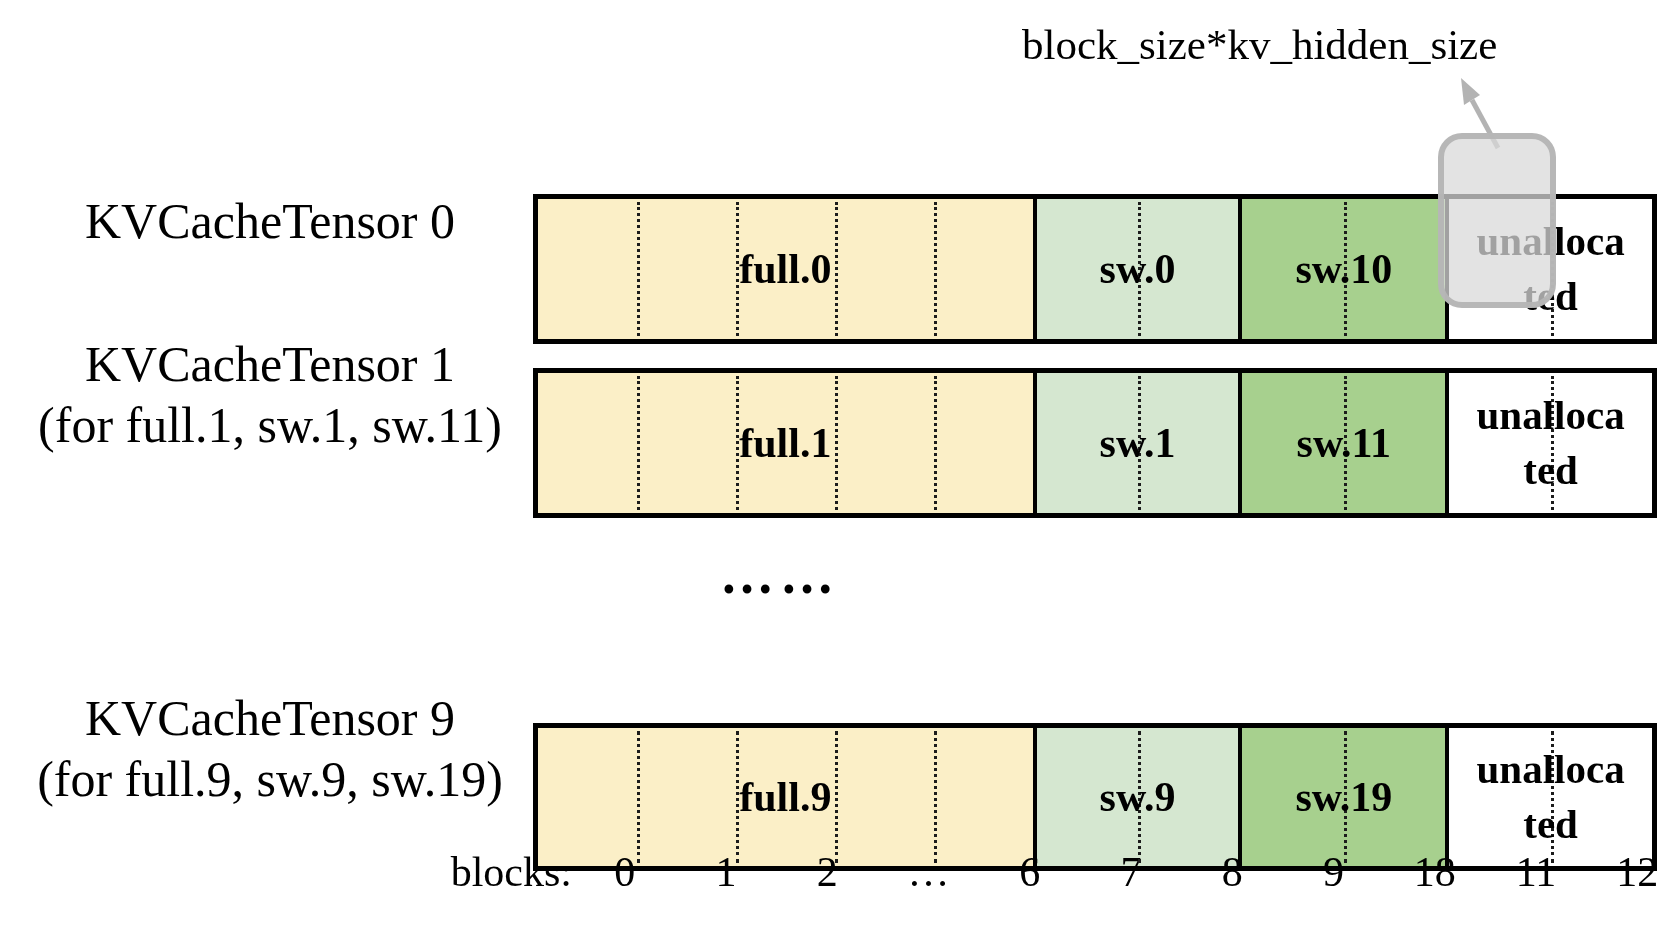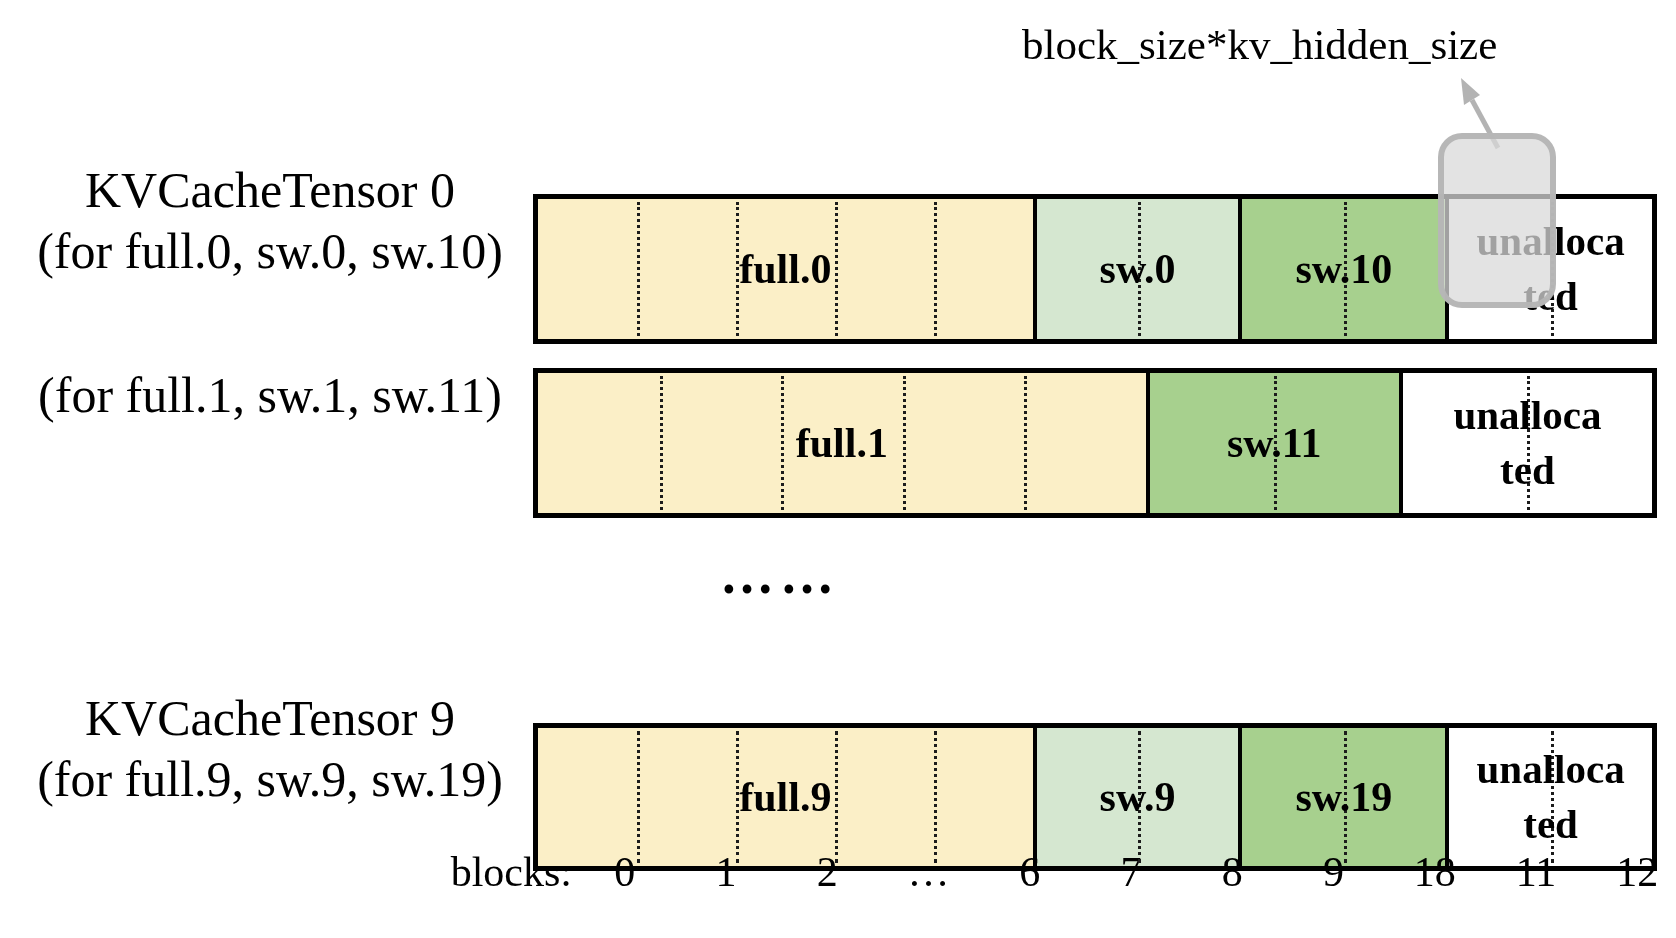--- a/index.html
+++ b/index.html
@@ -69,21 +69,20 @@
   <div class="annotation">block_size*kv_hidden_size</div>
 
   <svg class="arrow-svg" viewBox="0 0 86 80">
     <line x1="63" y1="78" x2="37" y2="30" stroke="#B3B3B3" stroke-width="5"></line>
     <polygon points="26,8 45,25 29,35" fill="#B3B3B3"></polygon>
   </svg>
 
   <div class="row" style="top:146px;height:150px;">
     <div class="row-label">
       <div>KVCacheTensor 0</div>
-      <div>(for full.0, sw.0, sw.10)</div>
     </div>
     <div class="bar">
       <div class="seg seg-full">
         <i class="dv p20"></i>
           <i class="dv p40"></i>
           <i class="dv p60"></i>
           <i class="dv p80"></i>
         <span class="seg-label">full.0</span>
       </div>
       <div class="seg seg-sw-light">
@@ -96,29 +95,34 @@
       </div>
       <div class="seg seg-unalloc">
         <i class="dv p50"></i>
         <span class="unalloc-label"><span>unalloca</span><br><span>ted</span></span>
       </div>
     </div>
   </div>
 
   <div class="row" style="top:320px;height:150px;">
     <div class="row-label">
+      <div>KVCacheTensor 1</div>
       <div>(for full.1, sw.1, sw.11)</div>
     </div>
     <div class="bar">
       <div class="seg seg-full">
         <i class="dv p20"></i>
           <i class="dv p40"></i>
           <i class="dv p60"></i>
           <i class="dv p80"></i>
         <span class="seg-label">full.1</span>
+      </div>
+      <div class="seg seg-sw-light">
+        <i class="dv p50"></i>
+        <span class="seg-label">sw.1</span>
       </div>
       <div class="seg seg-sw-dark">
         <i class="dv p50"></i>
         <span class="seg-label">sw.11</span>
       </div>
       <div class="seg seg-unalloc">
         <i class="dv p50"></i>
         <span class="unalloc-label"><span>unalloca</span><br><span>ted</span></span>
       </div>
     </div>

